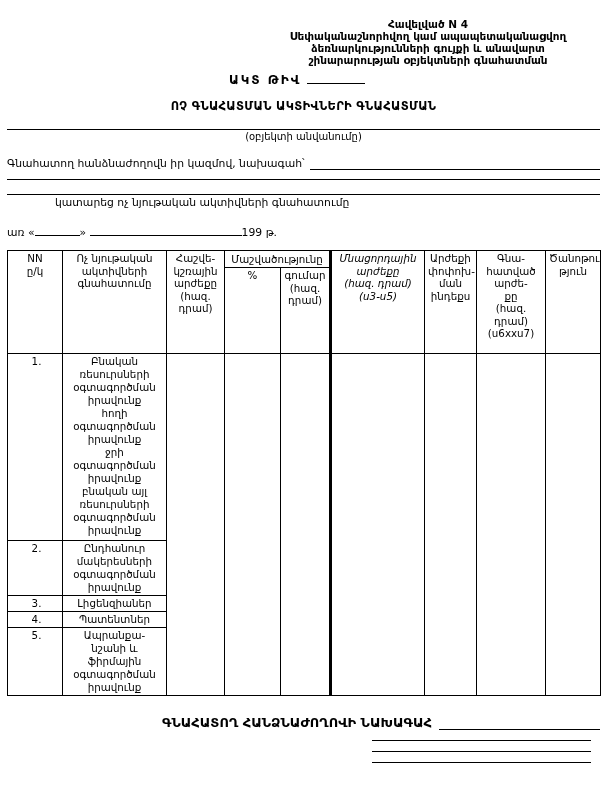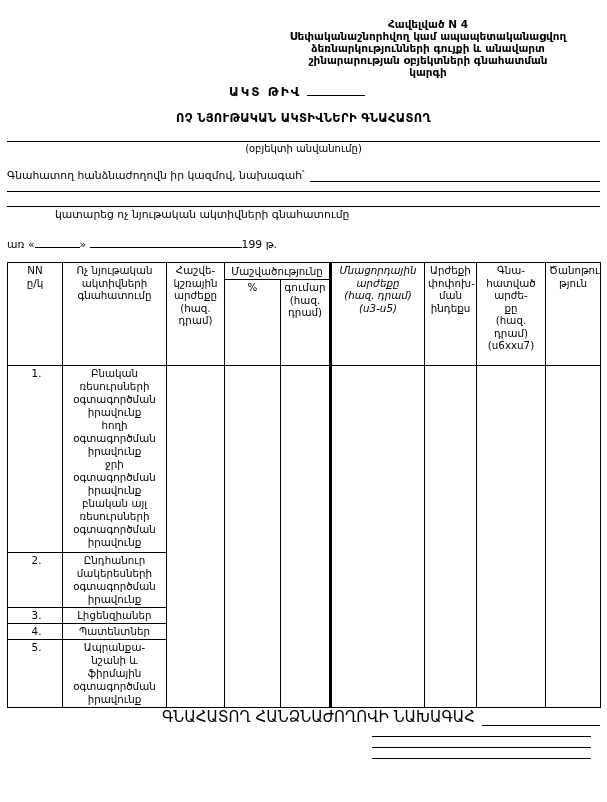--- a/index.html
+++ b/index.html
@@ -98,24 +98,26 @@
     text-align:center;
   }
   table.valuation th.ctr { text-align:center; }
   table.valuation .thickL { border-left:3px solid #000;font-style:italic; }
   table.valuation td.num { padding-left:6px; line-height:13px; }
   table.valuation td.name { line-height:13px; }
   table.valuation .group { text-align:center; vertical-align:middle; padding:0 2px; }
 
   
   .sig-chair {
+    margin-top:19px;
     margin-left:155px;
     display:flex; align-items:flex-end;
-    font-size:15px;
-    white-space:nowrap;
+    font-size:13px;
+    white-space:nowrap;
+    font-weight:bold;
   }
   .sig-chair .line {
     width:198px; height:12px;
     border-bottom:1.4px solid #000;
     margin-left:7px;
   }
   .sig-members {
     margin-top:31px;
     margin-left:198px;
     display:flex; align-items:flex-end;
@@ -136,29 +138,28 @@
 </head>
 <body>
 
 <div class="page">
 
   <div class="appendix">
     <div>Հավելված N 4</div>
     <div>Սեփականաշնորհվող կամ ապապետականացվող</div>
     <div>ձեռնարկությունների գույքի և անավարտ</div>
     <div>շինարարության օբյեկտների գնահատման</div>
-    <div>կարգի</div>
   </div>
 
   <div class="act-row">
     <span>ԱԿՏ ԹԻՎ</span>
     <span class="act-blank"></span>
   </div>
 
-  <div class="title">ՈՉ ՆՅՈՒԹԱԿԱՆ ԱԿՏԻՎՆԵՐԻ ԳՆԱՀԱՏՈՂ</div>
+  <div class="title">ՈՉ ԳՆԱՀԱՏՄԱՆ ԱԿՏԻՎՆԵՐԻ ԳՆԱՀԱՏՄԱՆ</div>
 
   <div class="rule rule-1"></div>
   <div class="caption">(օբյեկտի անվանումը)</div>
 
   <div class="commission-row">
     <span>Գնահատող հանձնաժողովն իր կազմով, նախագահ՝</span>
     <span class="fill"></span>
   </div>
 
   <div class="rule rule-2"></div>

